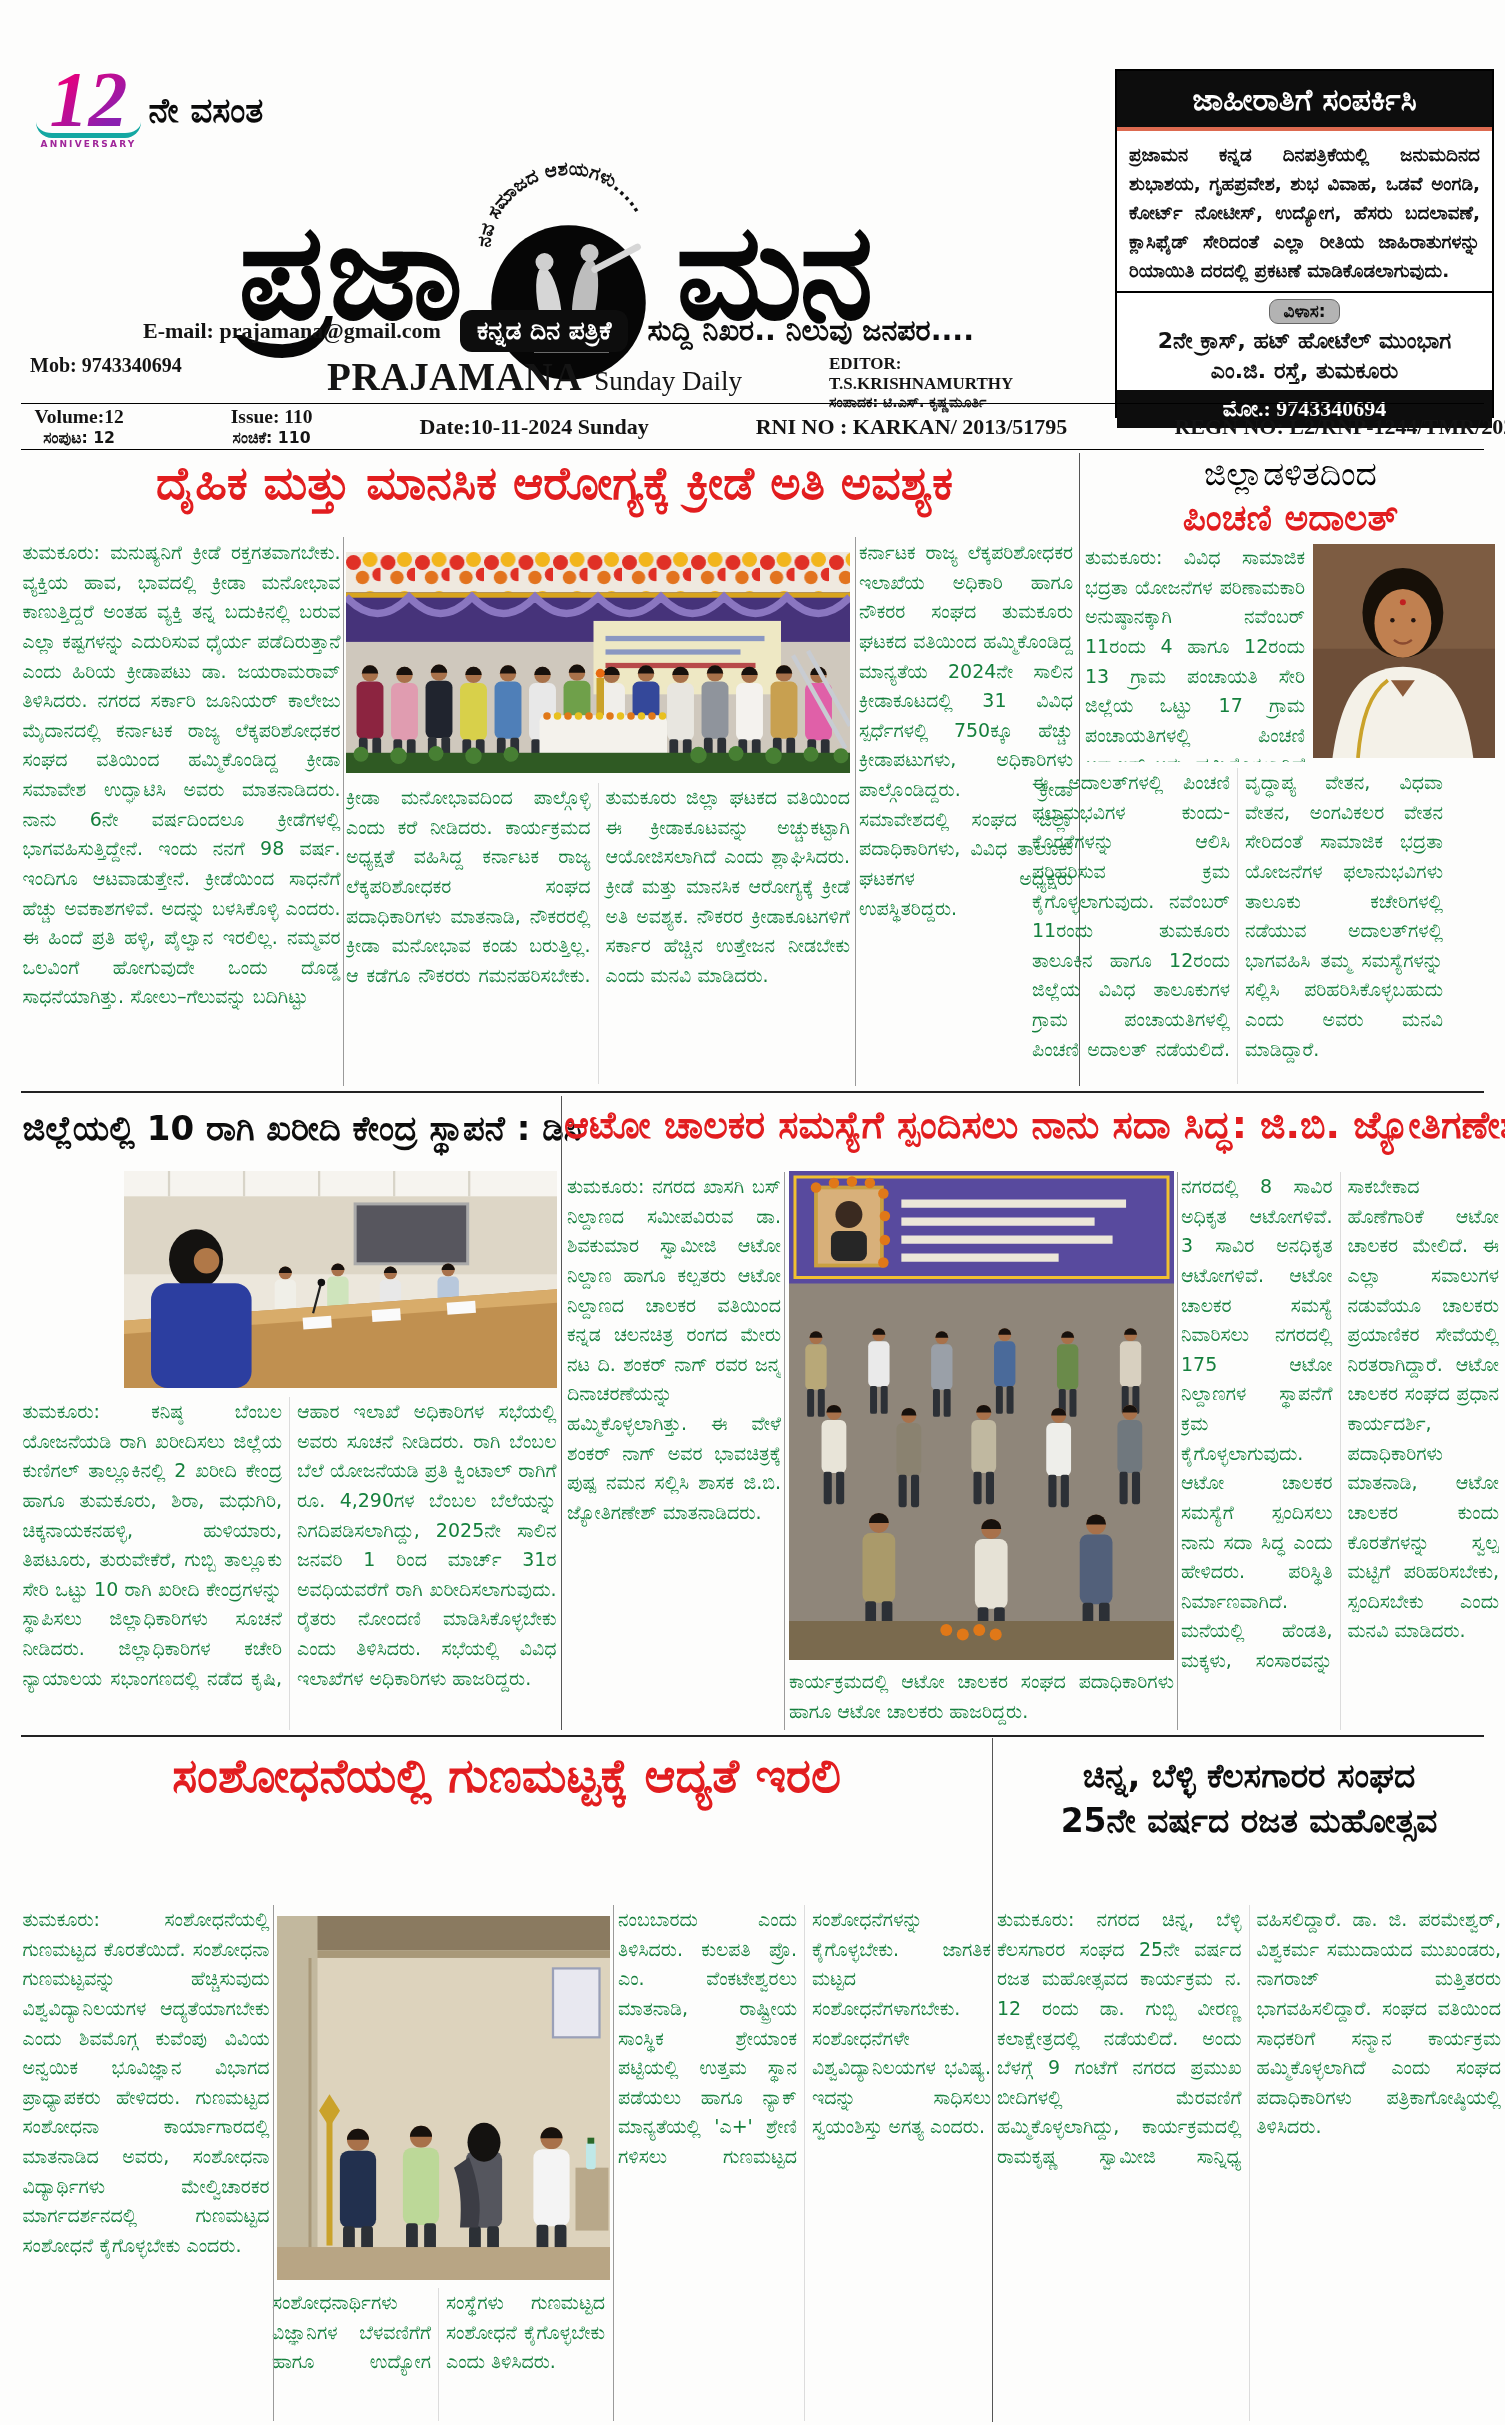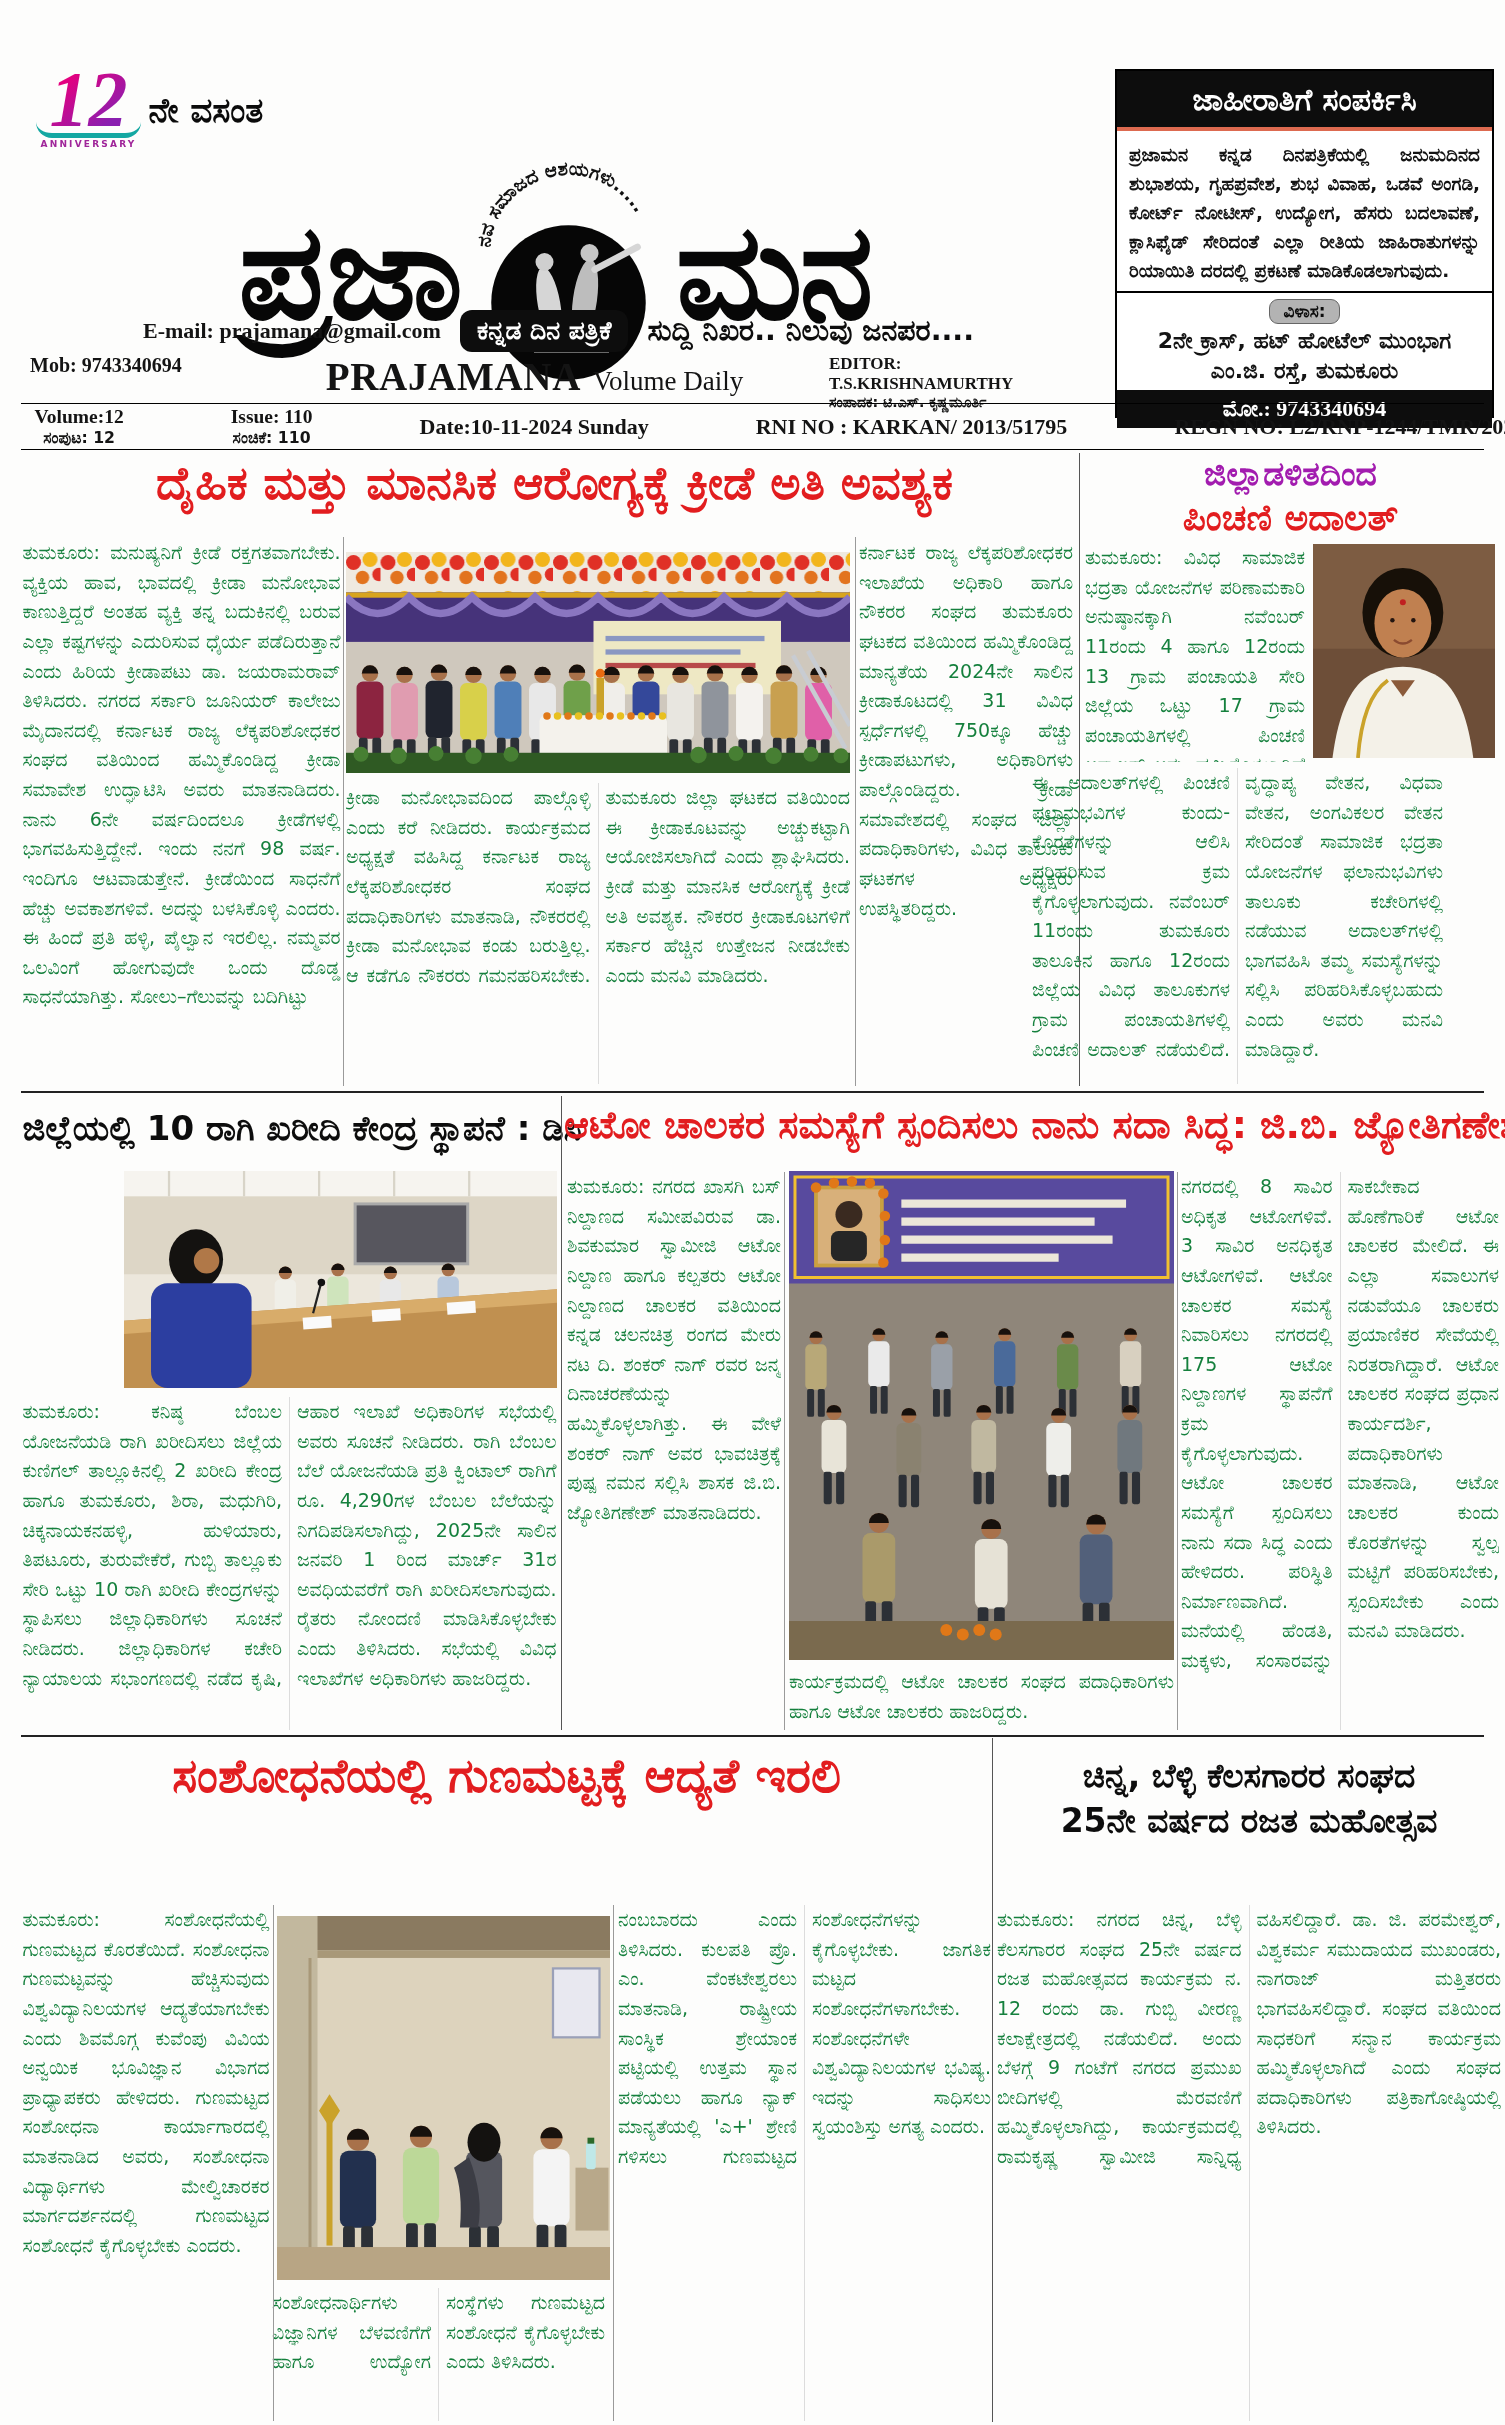--- a/index.html
+++ b/index.html
@@ -57,21 +57,21 @@
   .ib-cell{display:flex;flex-direction:column;justify-content:center;align-items:center;padding:0 13.5px;}
   .ib-en{font-size:19.5px;font-weight:700;font-family:"Liberation Serif",serif;white-space:nowrap;}
   .ib-kn{font-size:15.7px;font-weight:700;white-space:nowrap;}
   .ib-sep{width:2.2px;background:#000;margin:6px 0;}
   .grow{flex:1;}
 
   
   .h-red-main{left:36px;top:456px;width:1037px;font-size:46px;font-weight:800;color:#e21d1f;
               text-align:center;white-space:nowrap;}
   .h-pen{left:1085px;top:454px;width:411px;text-align:center;white-space:nowrap;}
-  .h-pen .l1{font-size:33px;font-weight:700;color:#a21caf;}
+  .h-pen .l1{font-size:33px;font-weight:400;color:#000000;}
   .h-pen .l2{font-size:36px;font-weight:800;color:#e21d1f;margin-top:3px;}
   .h-ragi{left:22.5px;top:1108px;width:534px;font-size:34px;font-weight:800;color:#0d0d0d;
           text-align:center;white-space:nowrap;}
   .h-auto{left:564px;top:1103px;width:935px;font-size:38px;font-weight:800;color:#e21d1f;
           text-align:center;white-space:nowrap;}
   .h-research{left:27px;top:1748px;width:959px;font-size:47px;font-weight:800;color:#e21d1f;
               text-align:center;white-space:nowrap;}
   .h-jub{left:997px;top:1754px;width:504px;text-align:center;}
   .h-jub div{font-size:33px;font-weight:800;color:#0d0d0d;line-height:1.35;white-space:nowrap;}
 
@@ -154,21 +154,21 @@
   <div class="abs mast-line1">
     <span class="email serif">E-mail: prajamana@gmail.com</span>
     <span class="badge kn">ಕನ್ನಡ ದಿನ ಪತ್ರಿಕೆ</span>
     <span class="slogan kn">ಸುದ್ದಿ ನಿಖರ.. ನಿಲುವು ಜನಪರ....</span>
   </div>
 
   <div class="abs mast-line2">
     <span class="mob serif">Mob: 9743340694</span>
     <span class="name-en serif">
       <span class="big">PRAJAMANA</span>
-      <span class="small">Volume Daily</span>
+      <span class="small">Sunday Daily</span>
     </span>
     <span class="editors">
       <div class="en">EDITOR: T.S.KRISHNAMURTHY</div>
       <div class="knl kn">ಸಂಪಾದಕ: ಟಿ.ಎಸ್. ಕೃಷ್ಣಮೂರ್ತಿ</div>
     </span>
   </div>
 
   <div class="abs adbox">
     <div class="ad-head kn">ಜಾಹೀರಾತಿಗೆ ಸಂಪರ್ಕಿಸಿ</div>
     <div class="ad-body kn">ಪ್ರಜಾಮನ ಕನ್ನಡ ದಿನಪತ್ರಿಕೆಯಲ್ಲಿ ಜನುಮದಿನದ ಶುಭಾಶಯ, ಗೃಹಪ್ರವೇಶ, ಶುಭ ವಿವಾಹ, ಒಡವೆ ಅಂಗಡಿ, ಕೋರ್ಟ್ ನೋಟೀಸ್, ಉದ್ಯೋಗ, ಹೆಸರು ಬದಲಾವಣೆ, ಕ್ಲಾಸಿಫೈಡ್ ಸೇರಿದಂತೆ ಎಲ್ಲಾ ರೀತಿಯ ಜಾಹಿರಾತುಗಳನ್ನು ರಿಯಾಯಿತಿ ದರದಲ್ಲಿ ಪ್ರಕಟಣೆ ಮಾಡಿಕೊಡಲಾಗುವುದು.</div>

